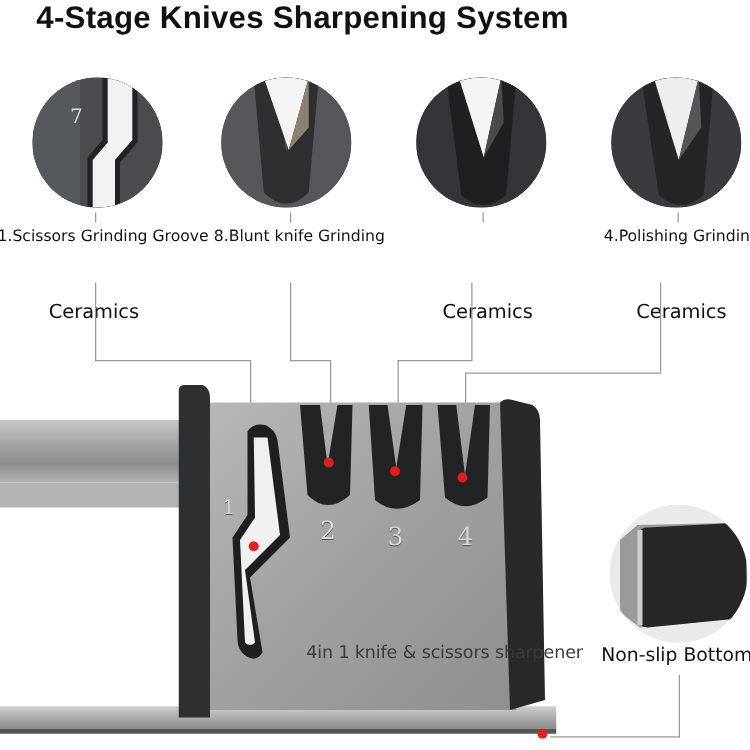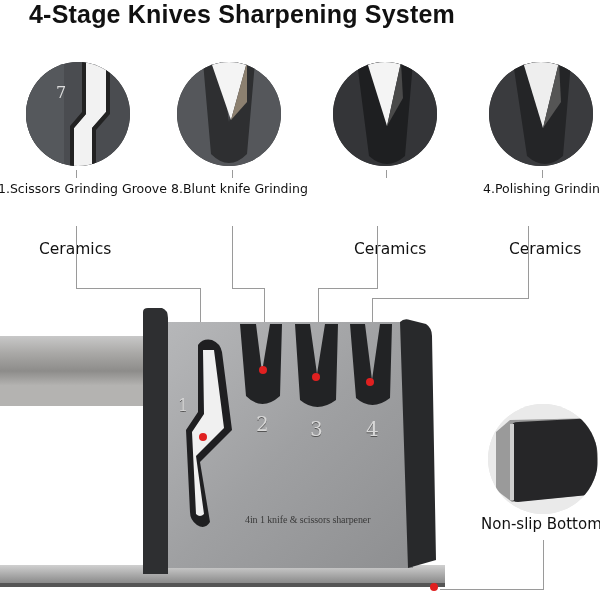--- a/index.html
+++ b/index.html
@@ -5,21 +5,21 @@
   html,body{margin:0;padding:0;background:#fff;}
   #stage{position:relative;width:600px;height:600px;overflow:hidden;background:#fff;font-family:"DejaVu Sans","Liberation Sans",sans-serif;color:#111;}
   .title{position:absolute;left:0;top:0;width:484px;text-align:center;font-family:"Liberation Sans",sans-serif;font-weight:bold;font-size:25px;line-height:28px;letter-spacing:0.2px;color:#111;}
   .circle{position:absolute;width:104px;height:104px;border-radius:50%;overflow:hidden;background:#3a3b3d;top:62px;}
   .stage-label{position:absolute;top:181px;font-size:12.5px;white-space:nowrap;color:#111;}
   .stage-mat{position:absolute;top:204px;font-size:15.5px;white-space:nowrap;text-align:right;color:#111;margin-top:36px;}
   .line{position:absolute;background:#9a9a9a;}
   .nonslip-circle{position:absolute;left:488px;top:404px;width:110px;height:110px;border-radius:50%;background:#e6e6e6;overflow:hidden;}
   .nonslip-label{position:absolute;left:481px;top:515px;font-size:15px;white-space:nowrap;}
   .num{position:absolute;font-family:"DejaVu Serif",serif;font-size:20px;color:#d8d8d8;text-shadow:0 1px 0 #555;}
-  .brand{position:absolute;left:245px;top:514px;font-size:10px;color:#3a3a3a;white-space:nowrap;letter-spacing:-0.1px;font-family:Liberation Serif, serif;}
+  .brand{position:absolute;left:245px;top:514px;font-size:14px;color:#3a3a3a;white-space:nowrap;letter-spacing:-0.1px;}
 </style>
 </head>
 <body>
 
 <div id="stage">
 
   <div class="title">4-Stage Knives Sharpening System</div>
 
   <div class="circle" style="left:26px;">
     <svg width="104" height="104" viewBox="0 0 104 104">

